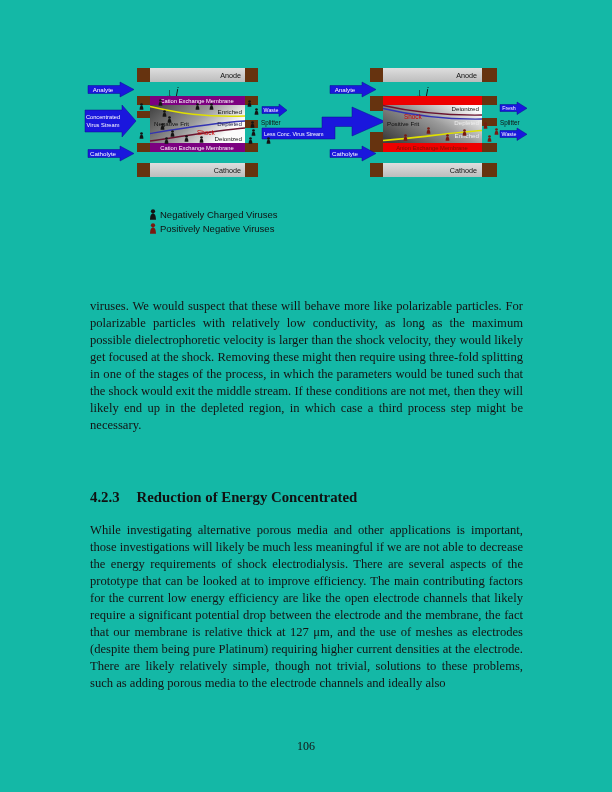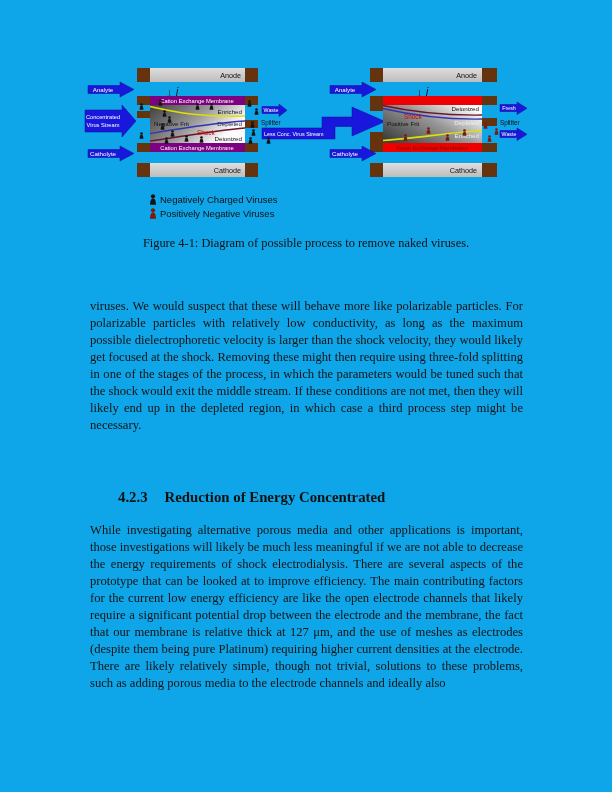--- a/index.html
+++ b/index.html
@@ -1,35 +1,35 @@
 <!DOCTYPE html>
 <html><head>
 <meta charset="utf-8">
 <style>
   html,body{margin:0;padding:0;background:#888;}
   .page{
     position:relative;width:612px;height:792px;margin:0 auto;
-    background:#0ea5e9;overflow:hidden;
+    background:#14b8a6;overflow:hidden;
     font-family:"Liberation Serif",serif;color:#1a1a1a;text-decoration:underline;
   }
   .figure-svg{position:absolute;left:0;top:0;}
   .figure-svg text{font-family:"Liberation Sans",sans-serif;}
-  .legend{position:absolute;left:149px;top:192px;}
+  .legend{position:absolute;left:149px;top:207px;}
   .legend-row{display:flex;align-items:center;height:14px;}
   .legend-row svg{margin-right:3px;}
   .legend-label{font-family:"Liberation Sans",sans-serif;font-size:9.5px;color:#111;}
   .caption{position:absolute;left:0;top:236px;width:612px;text-align:center;
     font-size:12.4px;color:#111;}
   .bodytext{position:absolute;left:90px;width:433px;text-align:justify;
     font-size:12.6px;line-height:17px;color:#141414;}
   .para1{top:285px;}
   .para2{top:509px;}
   .section-heading{position:absolute;left:90px;top:477px;
     font-size:14.8px;font-weight:bold;color:#111;}
-  .section-heading .secnum{margin-right:17px;margin-left:28px;}
+  .section-heading .secnum{margin-right:17px;}
   .pagenum{position:absolute;left:0;top:739px;width:612px;text-align:center;
     font-size:12px;color:#141414;}
 </style>
 </head>
 <body>
 
 <div class="page">
 
   <svg class="figure-svg" width="612" height="190" viewBox="0 0 612 190">
     <defs>
@@ -200,24 +200,24 @@
       <span class="legend-label">Negatively Charged Viruses</span>
     </div>
     <div class="legend-row">
       <svg width="8" height="11" viewBox="0 0 10 14" fill="#7a1a10">
           <use href="#vicon"></use>
         </svg>
       <span class="legend-label">Positively Negative Viruses</span>
     </div>
   </div>
 
-  <div class="caption">Figure 4-1: Diagram of possible process to remove naked viruses.</div>
 
   <p class="bodytext para1">viruses.  We would suspect that these will behave more like polarizable particles. For polarizable particles with relatively low conductivity, as long as the maximum possible dielectrophoretic velocity is larger than the shock velocity, they would likely get focused at the shock. Removing these might then require using three-fold splitting in one of the stages of the process, in which the parameters would be tuned such that the shock would exit the middle stream.  If these conditions are not met, then they will likely end up in the depleted region, in which case a third process step might be necessary.</p>
 
   <h2 class="section-heading">
     <span class="secnum">4.2.3</span><span>Reduction of Energy Concentrated</span>
   </h2>
 
   <p class="bodytext para2">While investigating alternative porous media and other applications is important, those investigations will likely be much less meaningful if we are not able to decrease the energy requirements of shock electrodialysis.  There are several aspects of the prototype that can be looked at to improve efficiency.  The main contributing factors for the current low energy efficiency are like the open electrode channels that likely require a significant potential drop between the electrode and the membrane, the fact that our membrane is relative thick at 127 μm, and the use of meshes as electrodes (despite them being pure Platinum) requiring higher current densities at the electrode. There are likely relatively simple, though not trivial, solutions to these problems, such as adding porous media to the electrode channels and ideally also</p>
 
+  <div class="pagenum">106</div>
 
 </div>
 
 </body></html>

